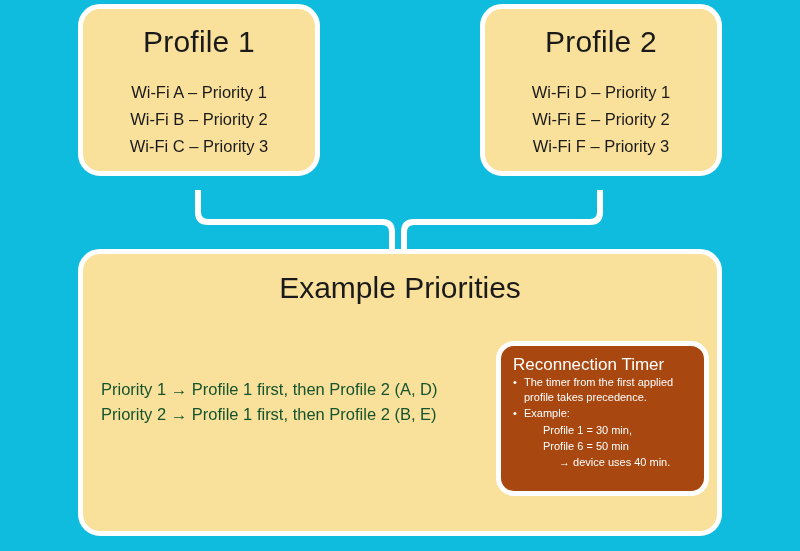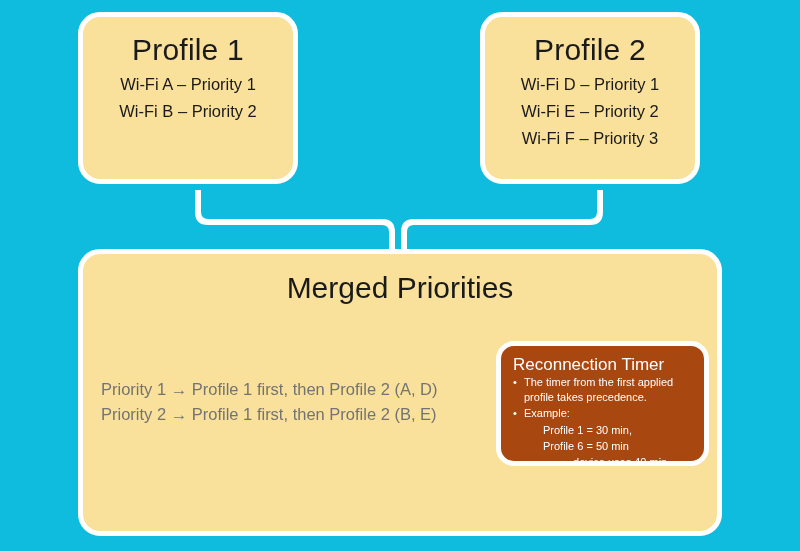--- a/index.html
+++ b/index.html
@@ -34,37 +34,37 @@
   
   .card {
     position: absolute;
     background: #fae19b;
     border: 5px solid #ffffff;
     border-radius: 22px;
     box-sizing: border-box;
   }
 
   .profile-card {
-    width: 220px;
+    width: 242px;
     height: 172px;
-    top: 12px;
+    top: 4px;
   }
   #profile-card-1 { left: 78px; }
   #profile-card-2 { left: 480px; }
 
   .profile-title {
     text-align: center;
     font-size: 30px;
     color: #1a1a1a;
     font-weight: 400;
     margin-top: 16px;
     letter-spacing: 0.2px;
   }
   .profile-lines {
-    margin-top: 4px;
+    margin-top: 20px;
     text-align: center;
   }
   .profile-line {
     font-size: 16.5px;
     color: #1a1a1a;
     line-height: 27px;
     white-space: nowrap;
   }
 
   
@@ -83,32 +83,32 @@
   }
 
   #priority-list {
     position: absolute;
     left: 18px;
     top: 123px;
     width: 400px;
   }
   .priority-line {
     font-size: 16.5px;
-    color: #737373;
+    color: #14532d;
     line-height: 25px;
     white-space: nowrap;
   }
 
   
   #timer-card {
     position: absolute;
     left: 413px;
     top: 87px;
     width: 213px;
-    height: 125px;
+    height: 155px;
     background: #a8470f;
     border: 5px solid #ffffff;
     border-radius: 18px;
     box-sizing: border-box;
   }
   #timer-title {
     color: #ffffff;
     font-size: 17px;
     font-weight: 400;
     margin: 9px 0 0 12px;
@@ -148,34 +148,35 @@
   <svg id="connectors" viewBox="0 0 800 551" width="800" height="551">
     <path d="M 198 190 L 198 212 Q 198 222 208 222 L 382 222 Q 392 222 392 232 L 392 252" fill="none" stroke="#ffffff" stroke-width="6" stroke-linecap="butt"></path>
     <path d="M 600 190 L 600 212 Q 600 222 590 222 L 414 222 Q 404 222 404 232 L 404 252" fill="none" stroke="#ffffff" stroke-width="6" stroke-linecap="butt"></path>
   </svg>
 
   <div class="card profile-card" id="profile-card-1">
     <div class="profile-title">Profile 1</div>
     <div class="profile-lines">
       <div class="profile-line">Wi-Fi A – Priority 1</div>
       <div class="profile-line">Wi-Fi B – Priority 2</div>
+      <div class="profile-line">Wi-Fi C – Priority 3</div>
     </div>
   </div>
 
   <div class="card profile-card" id="profile-card-2">
     <div class="profile-title">Profile 2</div>
     <div class="profile-lines">
       <div class="profile-line">Wi-Fi D – Priority 1</div>
       <div class="profile-line">Wi-Fi E – Priority 2</div>
       <div class="profile-line">Wi-Fi F – Priority 3</div>
     </div>
   </div>
 
   <div class="card" id="merged-card">
-    <div id="merged-title">Merged Priorities</div>
+    <div id="merged-title">Example Priorities</div>
 
     <div id="priority-list">
       <div class="priority-line">Priority 1 → Profile 1 first, then Profile 2 (A, D)</div>
       <div class="priority-line">Priority 2 → Profile 1 first, then Profile 2 (B, E)</div>
     </div>
 
     <div id="timer-card">
       <div id="timer-title">Reconnection Timer</div>
       <div id="timer-body">
         <div class="timer-bullet">The timer from the first applied profile takes precedence.</div>

